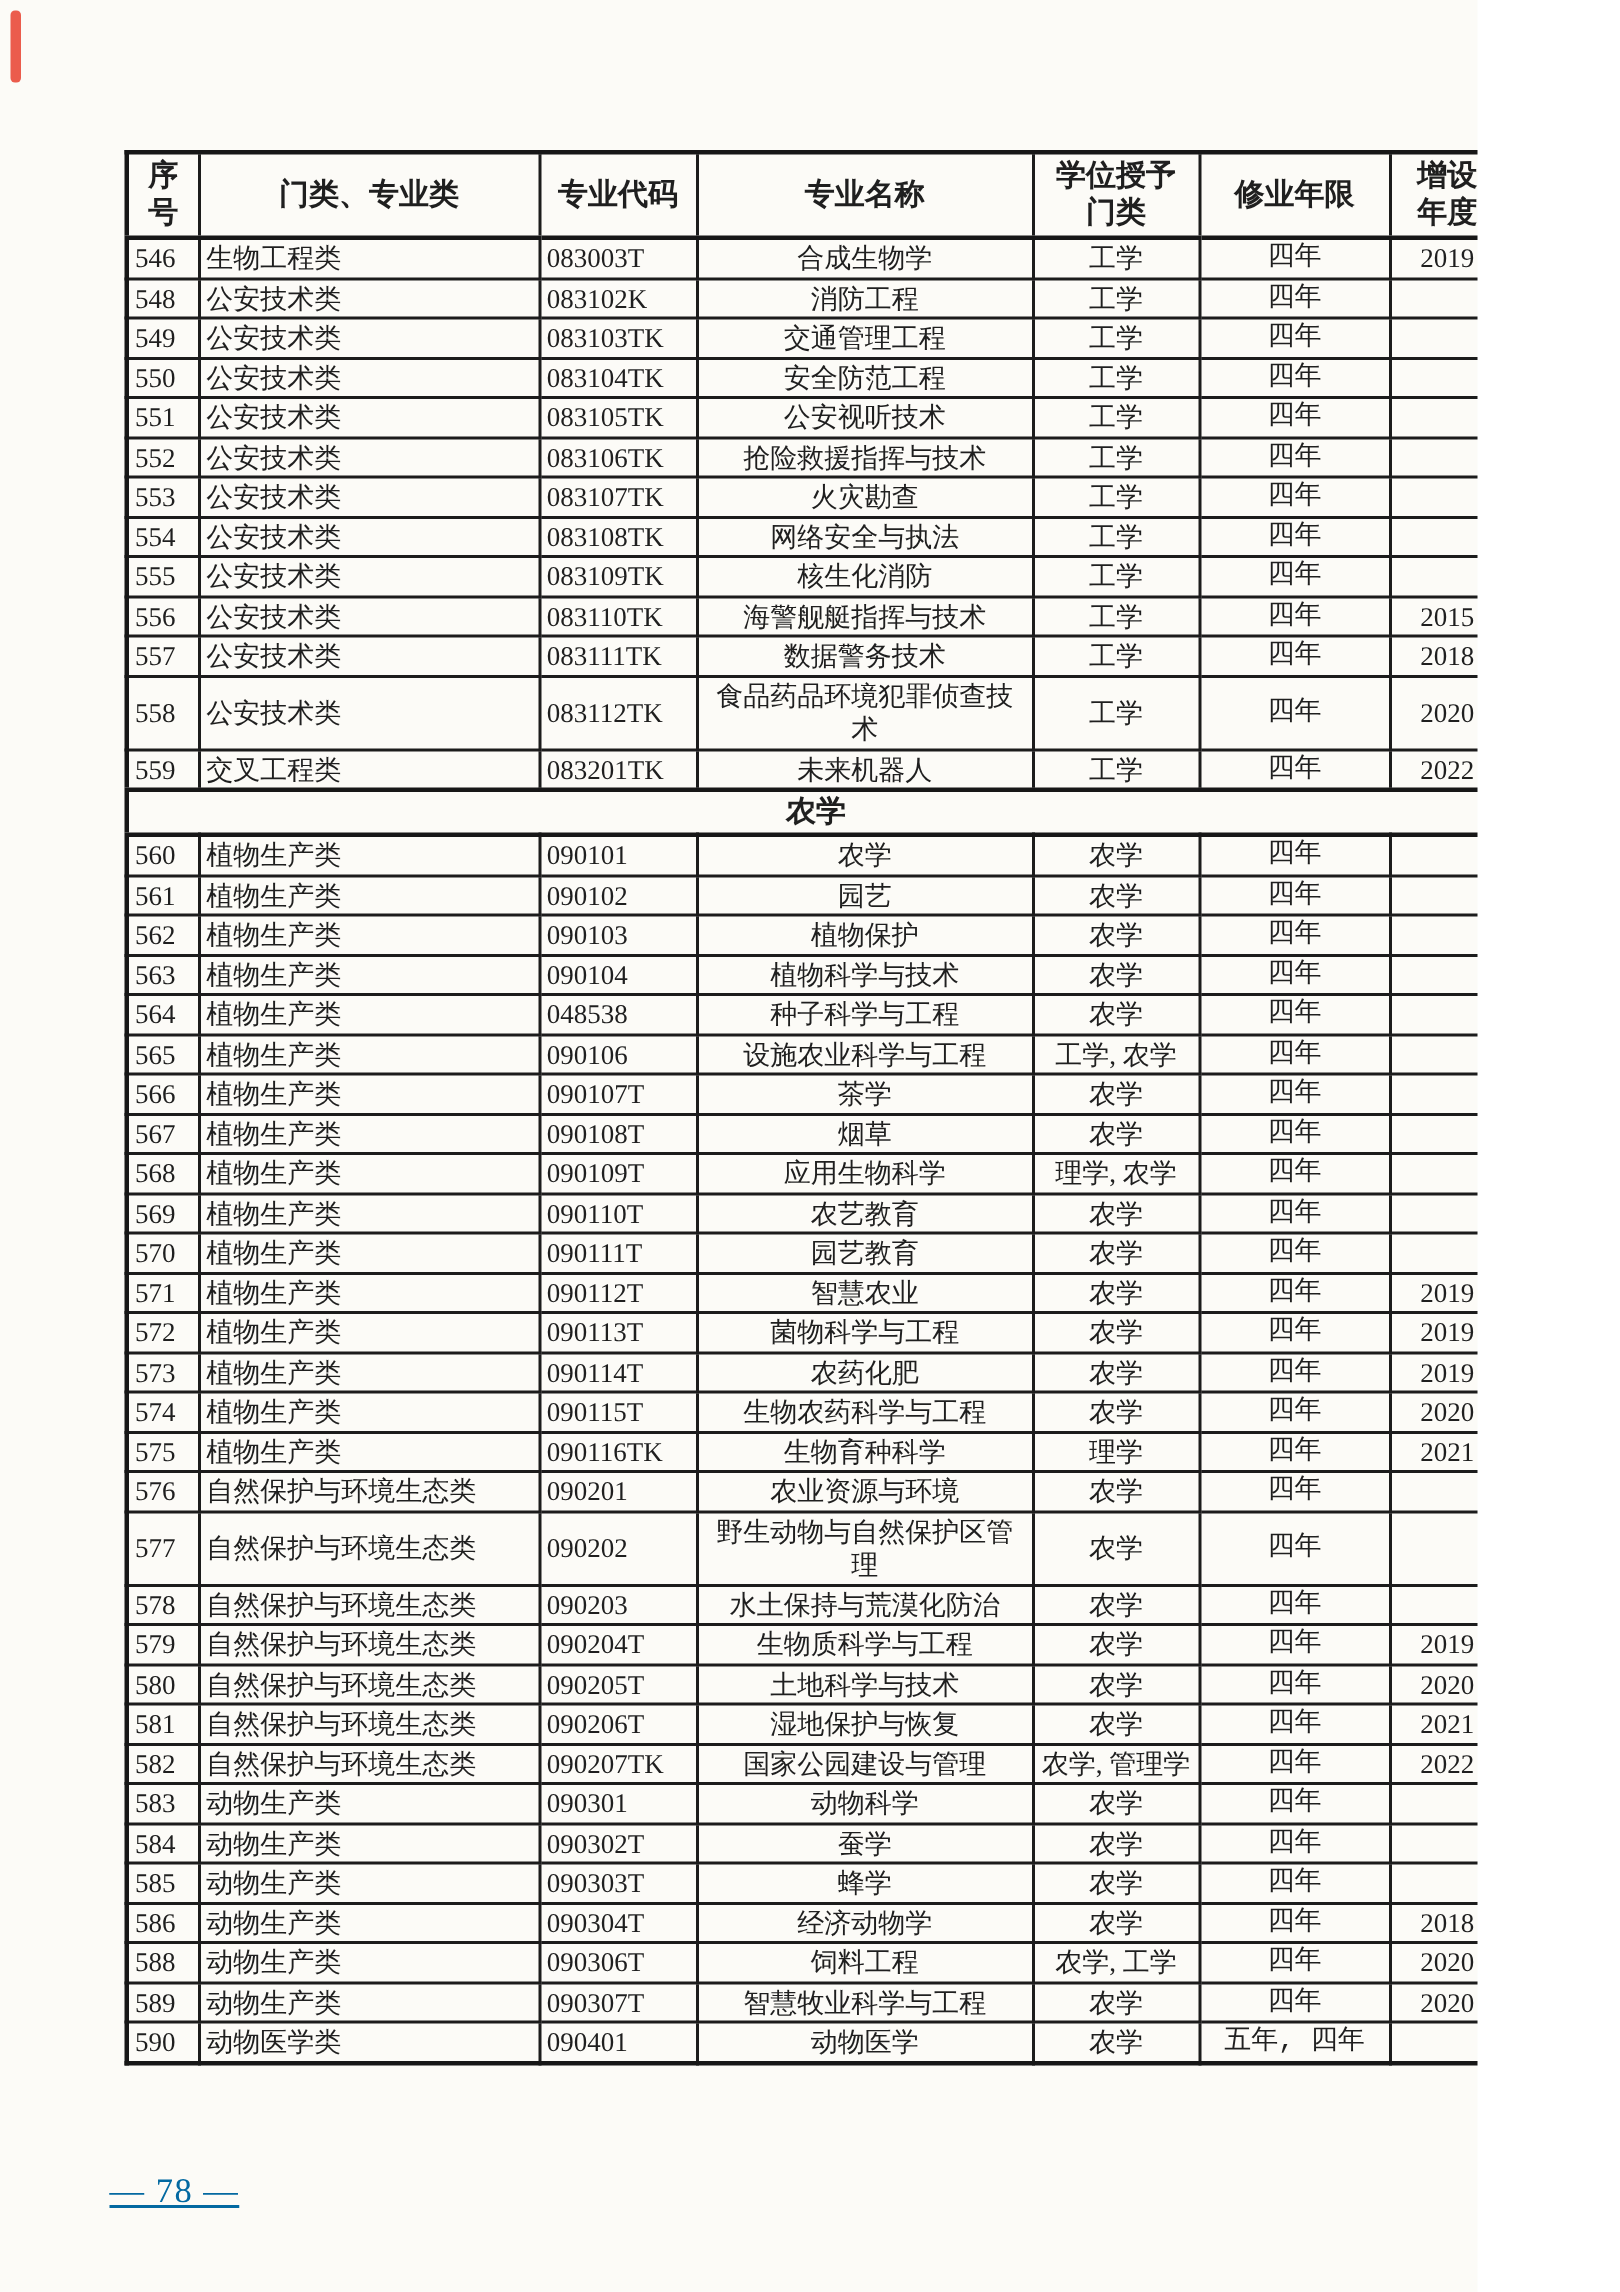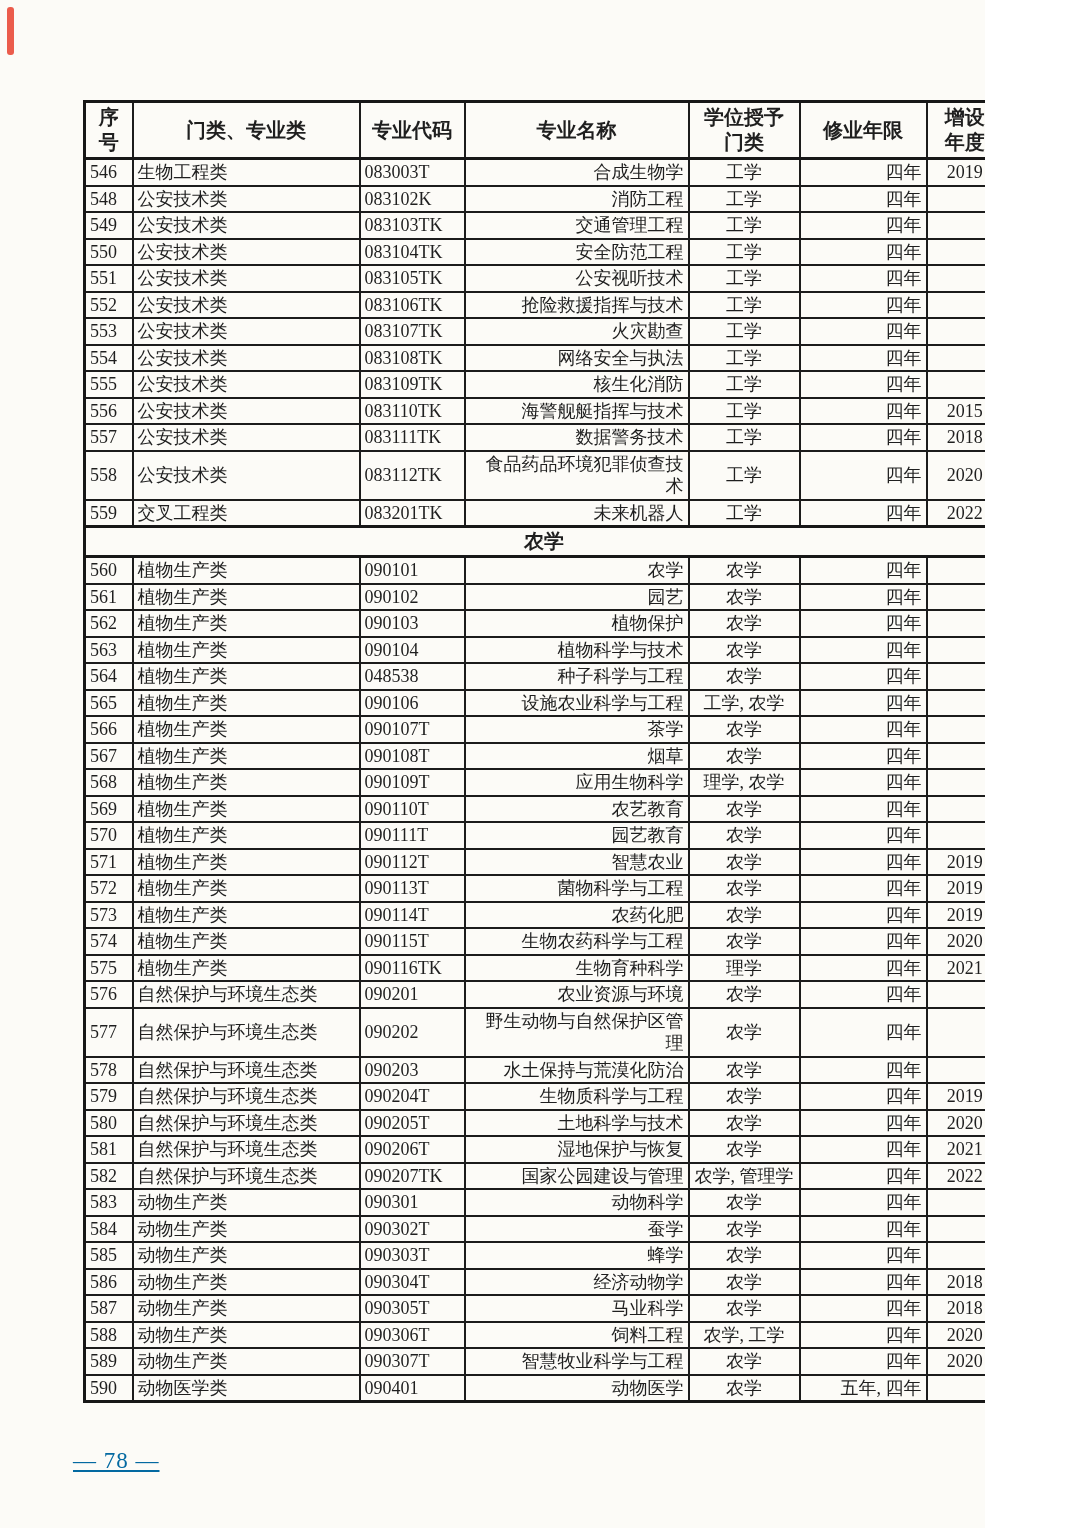--- a/index.html
+++ b/index.html
@@ -49,23 +49,23 @@
     font-size: 20px;
     text-align: center;
     height: 52px;
     white-space: pre-line;
     border-bottom: 3px solid #171717;
   }
   table.majors tbody td { height: 22px; }
   .c-no   { text-align: left; }
   .c-cat  { text-align: left; padding-left: 7px; }
   .c-code { text-align: left; padding-left: 6px; }
-  .c-name { text-align: right; padding-left: 8px; }
+  .c-name { text-align: center; padding-left: 8px; }
   .c-deg  { text-align: center; margin-top: 24px; }
-  .c-yrs  { text-align: right; }
+  .c-yrs  { text-align: center; font-family: Liberation Mono, monospace; }
   .c-add  { text-align: center; }
   tr.section-row td {
     text-align: center;
     font-weight: bold;
     font-size: 20px;
     height: 44px;
     border-top: 3px solid #171717;
     border-bottom: 3px solid #171717;
   }
   .pageno {
@@ -506,29 +506,20 @@
   <tr>
     <td class="c-no">586</td>
     <td class="c-cat">动物生产类</td>
     <td class="c-code">090304T</td>
     <td class="c-name">经济动物学</td>
     <td class="c-deg">农学</td>
     <td class="c-yrs">四年</td>
     <td class="c-add">2018</td>
   </tr>
 
-  <tr>
-    <td class="c-no">587</td>
-    <td class="c-cat">动物生产类</td>
-    <td class="c-code">090305T</td>
-    <td class="c-name">马业科学</td>
-    <td class="c-deg">农学</td>
-    <td class="c-yrs">四年</td>
-    <td class="c-add">2018</td>
-  </tr>
 
   <tr>
     <td class="c-no">588</td>
     <td class="c-cat">动物生产类</td>
     <td class="c-code">090306T</td>
     <td class="c-name">饲料工程</td>
     <td class="c-deg">农学, 工学</td>
     <td class="c-yrs">四年</td>
     <td class="c-add">2020</td>
   </tr>

